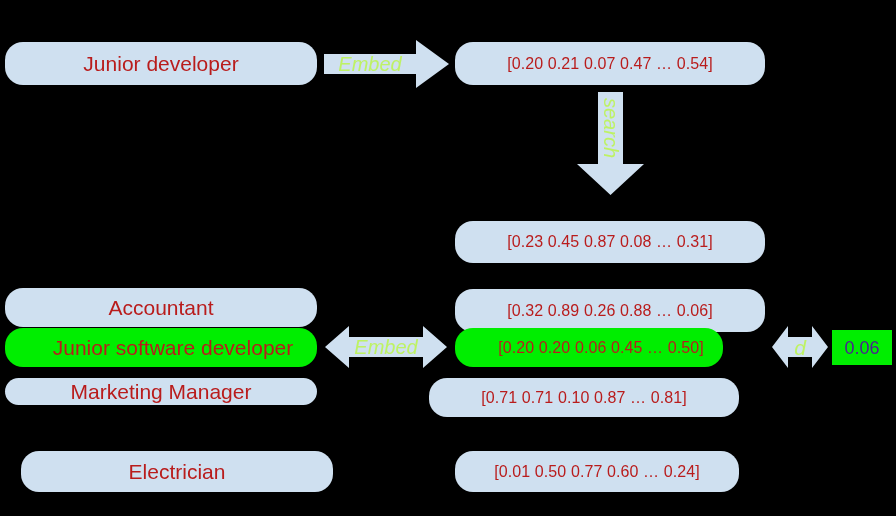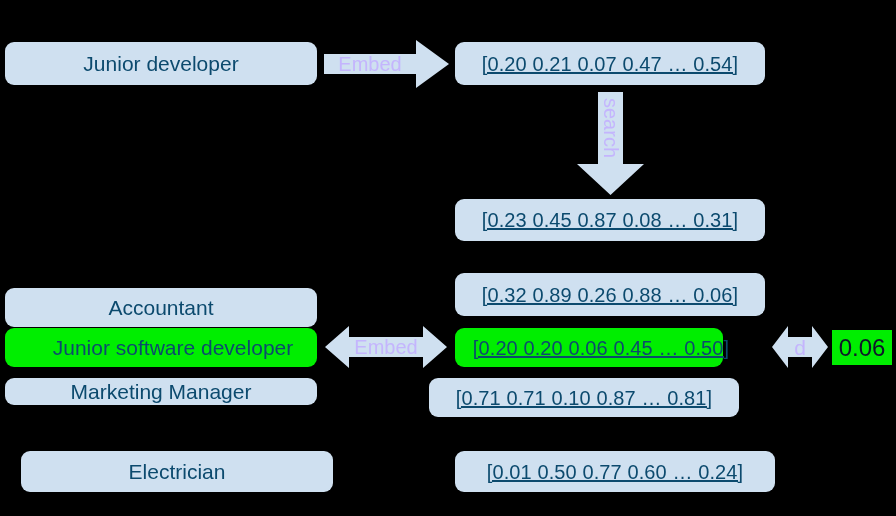--- a/index.html
+++ b/index.html
@@ -16,71 +16,71 @@
   }
   .stage {
     position: absolute;
     left: 0; top: 0;
     width: 896px;
     height: 516px;
   }
   .box {
     position: absolute;
     box-sizing: border-box;
-    border-radius: 9px;
+    border-radius: 18px;
     display: flex;
     align-items: center;
     justify-content: center;
-    color: #0c4a6e;
+    color: #b91c1c;
     background: #cfe0f0;
     font-size: 21px;
     line-height: 1;
     white-space: nowrap;
     text-align: right;
   }
   .box.green {
     background: #00ee00;
     padding-left: 24px;
   }
   .vec {
-    font-size: 20px;
+    font-size: 16px;
     letter-spacing: 0.1px;
-    text-decoration: underline;
   }
   .plain-rect {
     position: absolute;
     box-sizing: border-box;
     border-radius: 0;
     display: flex;
     align-items: center;
     justify-content: center;
     background: #00ee00;
-    color: #0f172a;
-    font-size: 24px;
+    color: #4c1d95;
+    font-size: 18px;
     line-height: 1;
   }
   .arrow-wrap {
     position: absolute;
   }
   .arrow-wrap svg {
     display: block;
     position: absolute;
     left: 0;
     top: 0;
   }
   .arrow-label {
     position: absolute;
     display: flex;
     align-items: center;
     justify-content: center;
-    color: #c4b5fd;
+    color: #bef264;
     font-size: 20px;
     line-height: 1;
     white-space: nowrap;
     pointer-events: none;
+    font-style: italic;
   }
   .arrow-label.vertical {
     writing-mode: vertical-rl;
     text-orientation: mixed;
   }
   .arrow-label.small {
     font-size: 21px;
   }
 </style>
 </head>
@@ -99,24 +99,24 @@
 
   <div class="box vec" style="left:455px; top:42px; width:310px; height:43px;">[0.20  0.21  0.07 0.47 … 0.54]</div>
 
   <div class="arrow-wrap" style="left:577px; top:92px; width:67px; height:103px;">
     <svg width="67" height="103" viewBox="0 0 67 103">
       <path d="M21,0 L46,0 L46,72 L67,72 L33.5,103 L0,72 L21,72 Z" fill="#cfe0f0"></path>
     </svg>
     <div class="arrow-label vertical" style="left:21px; top:0px; width:25px; height:72px;">search</div>
   </div>
 
-  <div class="box vec" style="left:455px; top:199px; width:310px; height:42px;">[0.23  0.45  0.87 0.08 … 0.31]</div>
+  <div class="box vec" style="left:455px; top:221px; width:310px; height:42px;">[0.23  0.45  0.87 0.08 … 0.31]</div>
 
   <div class="box" style="left:5px; top:288px; width:312px; height:39px;">Accountant</div>
-  <div class="box vec" style="left:455px; top:273px; width:310px; height:43px;">[0.32  0.89  0.26 0.88 … 0.06]</div>
+  <div class="box vec" style="left:455px; top:289px; width:310px; height:43px;">[0.32  0.89  0.26 0.88 … 0.06]</div>
 
   <div class="box green" style="left:5px; top:328px; width:312px; height:39px;">Junior software developer</div>
 
   <div class="arrow-wrap" style="left:325px; top:326px; width:122px; height:42px;">
     <svg width="122" height="42" viewBox="0 0 122 42">
       <path d="M0,21 L24,0 L24,11 L98,11 L98,0 L122,21 L98,42 L98,31 L24,31 L24,42 Z" fill="#cfe0f0"></path>
     </svg>
     <div class="arrow-label" style="left:24px; top:0px; width:74px; height:42px;">Embed</div>
   </div>
 
@@ -128,15 +128,15 @@
     </svg>
     <div class="arrow-label small" style="left:16px; top:0px; width:24px; height:42px;">d</div>
   </div>
 
   <div class="plain-rect" style="left:832px; top:330px; width:60px; height:35px;">0.06</div>
 
   <div class="box" style="left:5px; top:378px; width:312px; height:27px;">Marketing Manager</div>
   <div class="box vec" style="left:429px; top:378px; width:310px; height:39px;">[0.71  0.71  0.10 0.87 … 0.81]</div>
 
   <div class="box" style="left:5px; top:451px; width:312px; height:41px;margin-left:16px;">Electrician</div>
-  <div class="box vec" style="left:455px; top:451px; width:320px; height:41px;">[0.01  0.50  0.77 0.60 … 0.24]</div>
+  <div class="box vec" style="left:455px; top:451px; width:284px; height:41px;">[0.01  0.50  0.77 0.60 … 0.24]</div>
 
 </div>
 
 </body></html>

